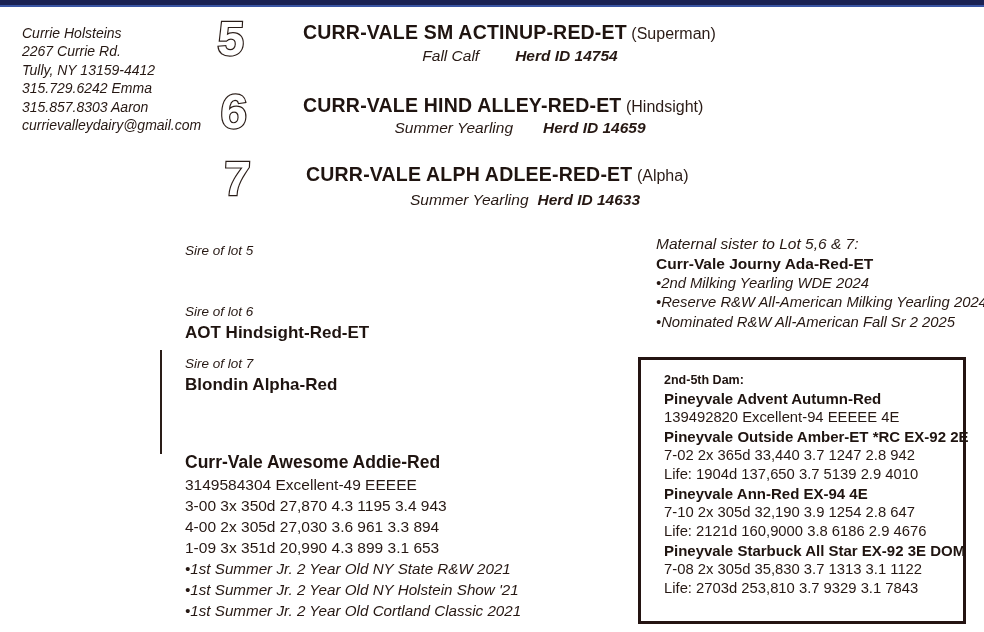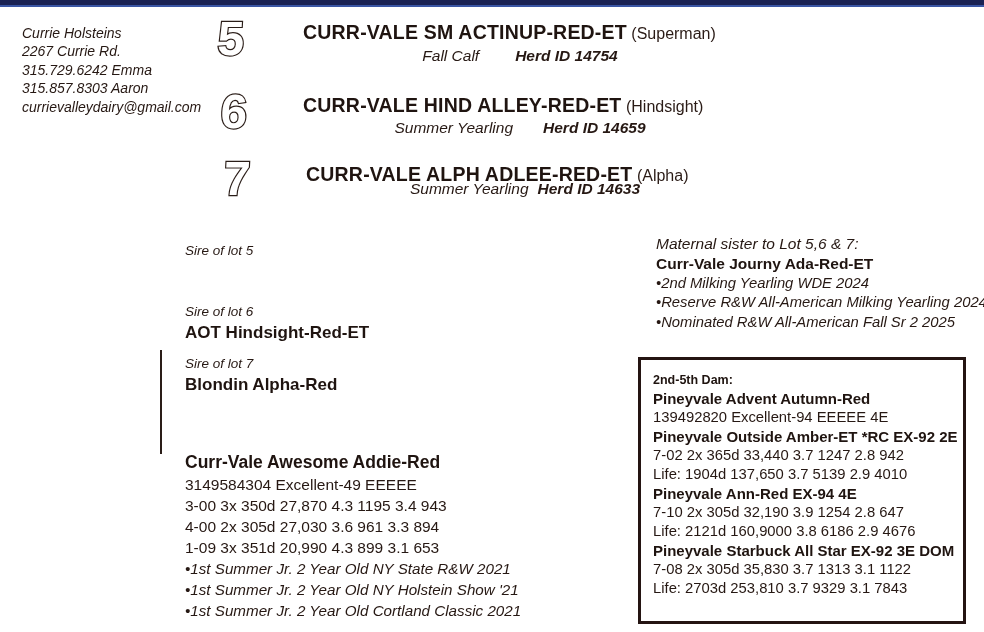--- a/index.html
+++ b/index.html
@@ -37,21 +37,21 @@
   .lot-title { position: absolute; white-space: nowrap; }
   .lot5-title { left: 303px; top: 21px; }
   .lot6-title { left: 303px; top: 94px; }
   .lot7-title { left: 306px; top: 163px; }
   .lot-name { font-weight: bold; font-size: 19.5px; letter-spacing: 0.2px; color: #1f1410; }
   .lot-nick { font-size: 16px; color: #2a1b16; }
   
   .lot-sub { position: absolute; width: 440px; text-align: center; font-size: 15.5px; font-style: italic; white-space: nowrap; }
   .lot5-sub { left: 300px; top: 47px; }
   .lot6-sub { left: 300px; top: 119px; }
-  .lot7-sub { left: 305px; top: 180px; }
+  .lot7-sub { left: 305px; top: 191px; }
   .lot-herd { font-weight: bold; }
   .lot5-sub .lot-herd { margin-left: 36px; }
   .lot6-sub .lot-herd { margin-left: 30px; }
   .lot7-sub .lot-herd { margin-left: 9px; }
   
   .sire-group { position: absolute; left: 185px; white-space: nowrap; }
   .sire0 { top: 242px; }
   .sire1 { top: 303px; }
   .sire2 { top: 355px; }
   .sire-label { font-style: italic; font-size: 13.5px; line-height: 18px; }
@@ -64,36 +64,37 @@
   .maternal-name { font-weight: bold; font-size: 15.5px; line-height: 20px; color: #1f1410; }
   .maternal-bullet { font-style: italic; font-size: 14.8px; line-height: 19.3px; }
   
   .dam-block { position: absolute; left: 185px; top: 450px; white-space: nowrap; }
   .dam-name { font-weight: bold; font-size: 17.5px; line-height: 24px; color: #1f1410; }
   .dam-line { font-size: 15.5px; line-height: 21px; }
   .dam-bullet { font-style: italic; font-size: 15.2px; line-height: 21px; }
   
   .dam-box {
     position: absolute; left: 638px; top: 357px; width: 328px; height: 267px;
-    border: 3px solid #241412; padding: 12px 6px 0 12px; white-space: nowrap;
+    border: 3px solid #241412; padding: 12px 6px 0 23px; white-space: nowrap;
   }
   .box-heading { font-weight: bold; font-size: 12.5px; line-height: 17px; color: #1f1410; }
   .box-name { font-weight: bold; font-size: 15px; line-height: 19px; color: #1f1410; }
   .box-line { font-size: 14.8px; line-height: 19px; }
 </style>
 </head>
 <body>
 
 <div class="page">
 
   <div class="top-bar"></div>
 
   <div class="contact">
     <div>Currie Holsteins</div>
     <div>2267 Currie Rd.</div>
+    <div>Tully, NY 13159-4412</div>
     <div>315.729.6242 Emma</div>
     <div>315.857.8303 Aaron</div>
     <div>currievalleydairy@gmail.com</div>
   </div>
 
   <div class="lot-num lot5-num">
     <svg width="56" height="56" viewBox="0 0 56 56">
       <text x="28" y="45" text-anchor="middle" class="num-text">5</text>
     </svg>
   </div>

